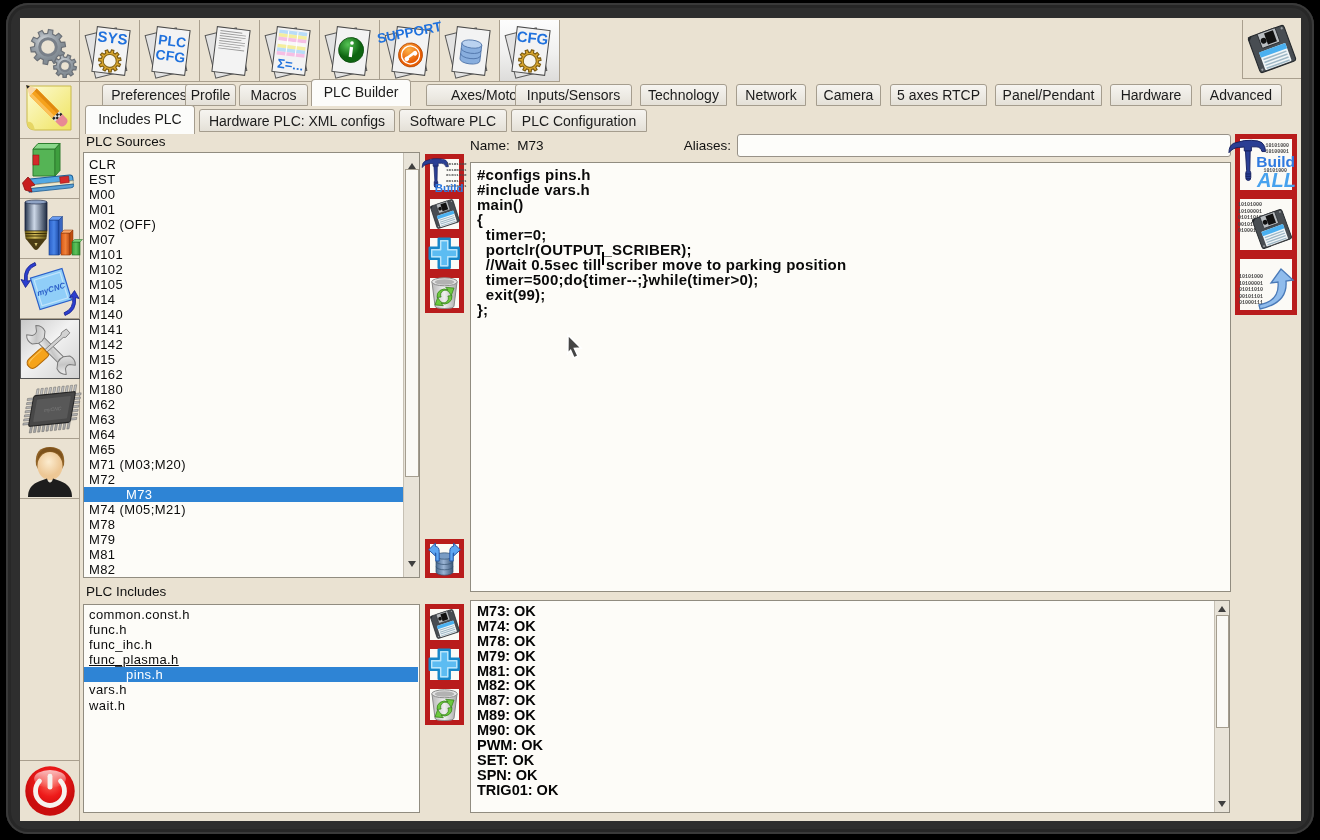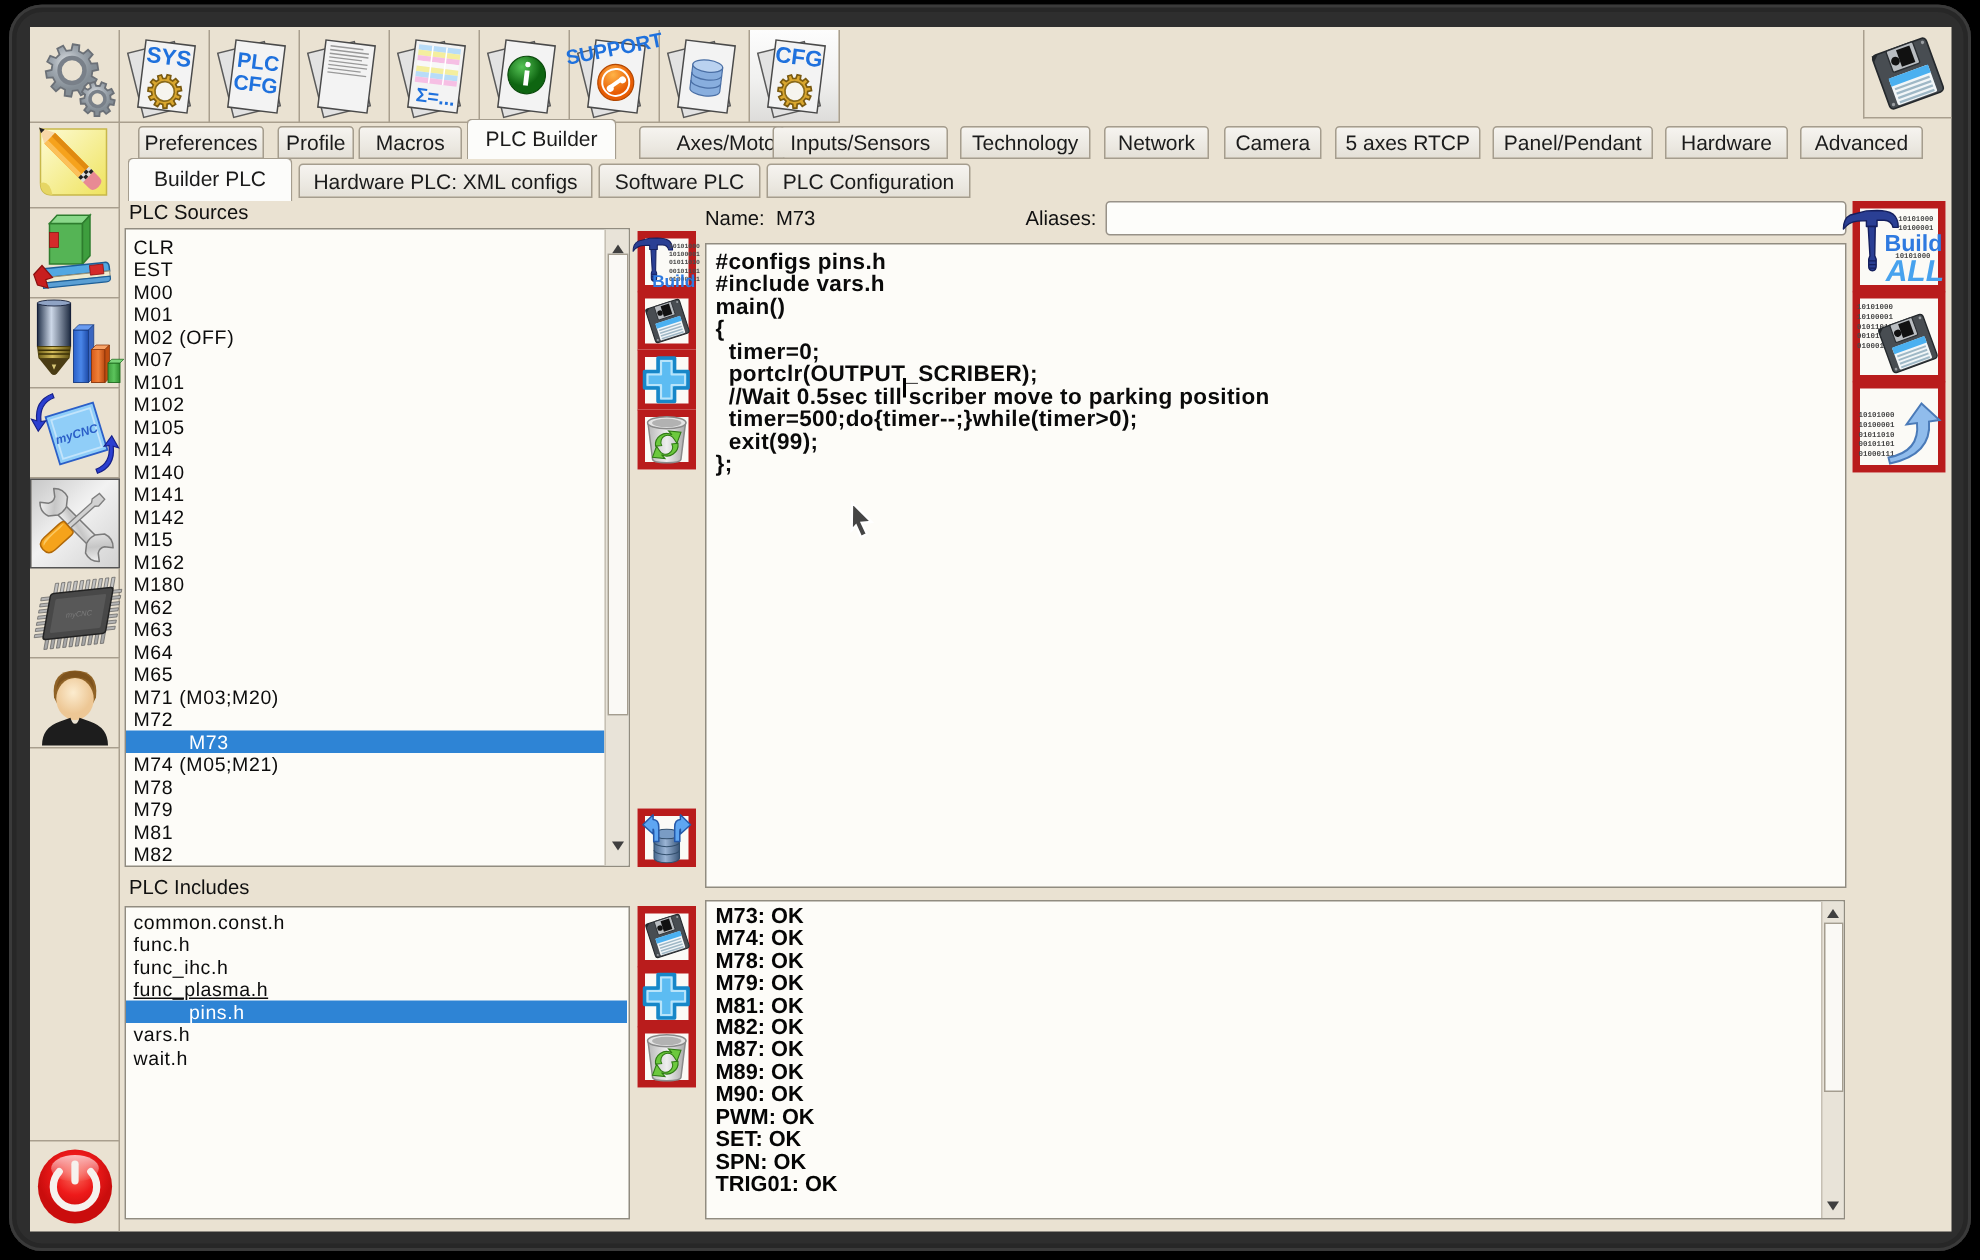--- a/index.html
+++ b/index.html
@@ -208,35 +208,35 @@
 <rect x="-10.5" y="8.3" width="22" height="1.4" fill="#9fb8c6"></rect>
 <rect x="-10.5" y="11.1" width="22" height="1.4" fill="#9fb8c6"></rect>
 <rect x="-10.5" y="13.9" width="22" height="1.4" fill="#9fb8c6"></rect>
 <circle cx="-14.5" cy="14.5" r="1" fill="#9a9ea2"></circle>
           <circle cx="14.5" cy="-14.5" r="1" fill="#9a9ea2"></circle>
         </g>
       </svg>
     </div>
 </div>
 
-<div class="tab" style="left:92px;width:84px;">Preferences</div>
+<div class="tab" style="left:102px;width:94px;">Preferences</div>
 <div class="tab" style="left:185px;width:51px;">Profile</div>
 <div class="tab" style="left:239px;width:69px;">Macros</div>
 <div class="tab sel" style="left:311px;width:100px;">PLC Builder</div>
 <div class="tab" style="left:426px;width:97px;padding-left:24px;">Axes/Motors</div>
 <div class="tab" style="left:515px;width:117px;">Inputs/Sensors</div>
 <div class="tab" style="left:640px;width:87px;">Technology</div>
 <div class="tab" style="left:736px;width:70px;">Network</div>
 <div class="tab" style="left:816px;width:65px;">Camera</div>
 <div class="tab" style="left:890px;width:97px;">5 axes RTCP</div>
 <div class="tab" style="left:995px;width:107px;">Panel/Pendant</div>
 <div class="tab" style="left:1110px;width:82px;">Hardware</div>
 <div class="tab" style="left:1200px;width:82px;">Advanced</div>
 
-<div class="stab sel" style="left:85px;width:110px;">Builder PLC</div>
+<div class="stab sel" style="left:85px;width:110px;">Includes PLC</div>
 <div class="stab" style="left:199px;width:196px;">Hardware PLC: XML configs</div>
 <div class="stab" style="left:399px;width:108px;">Software PLC</div>
 <div class="stab" style="left:511px;width:136px;">PLC Configuration</div>
 
 <div class="lbl" style="left:86px;top:134px;">PLC Sources</div>
 <div class="lbl" style="left:86px;top:584px;">PLC Includes</div>
 <div class="lbl" style="left:470px;top:138px;">Name:&nbsp; M73</div>
 <div class="lbl" style="left:660px;top:138px;width:71px;text-align:right;">Aliases:</div>
 <div class="abs" style="left:737px;top:134px;width:494px;height:23px;background:#fdfdfa;border:1px solid #989288;border-radius:3px;"></div>
 

